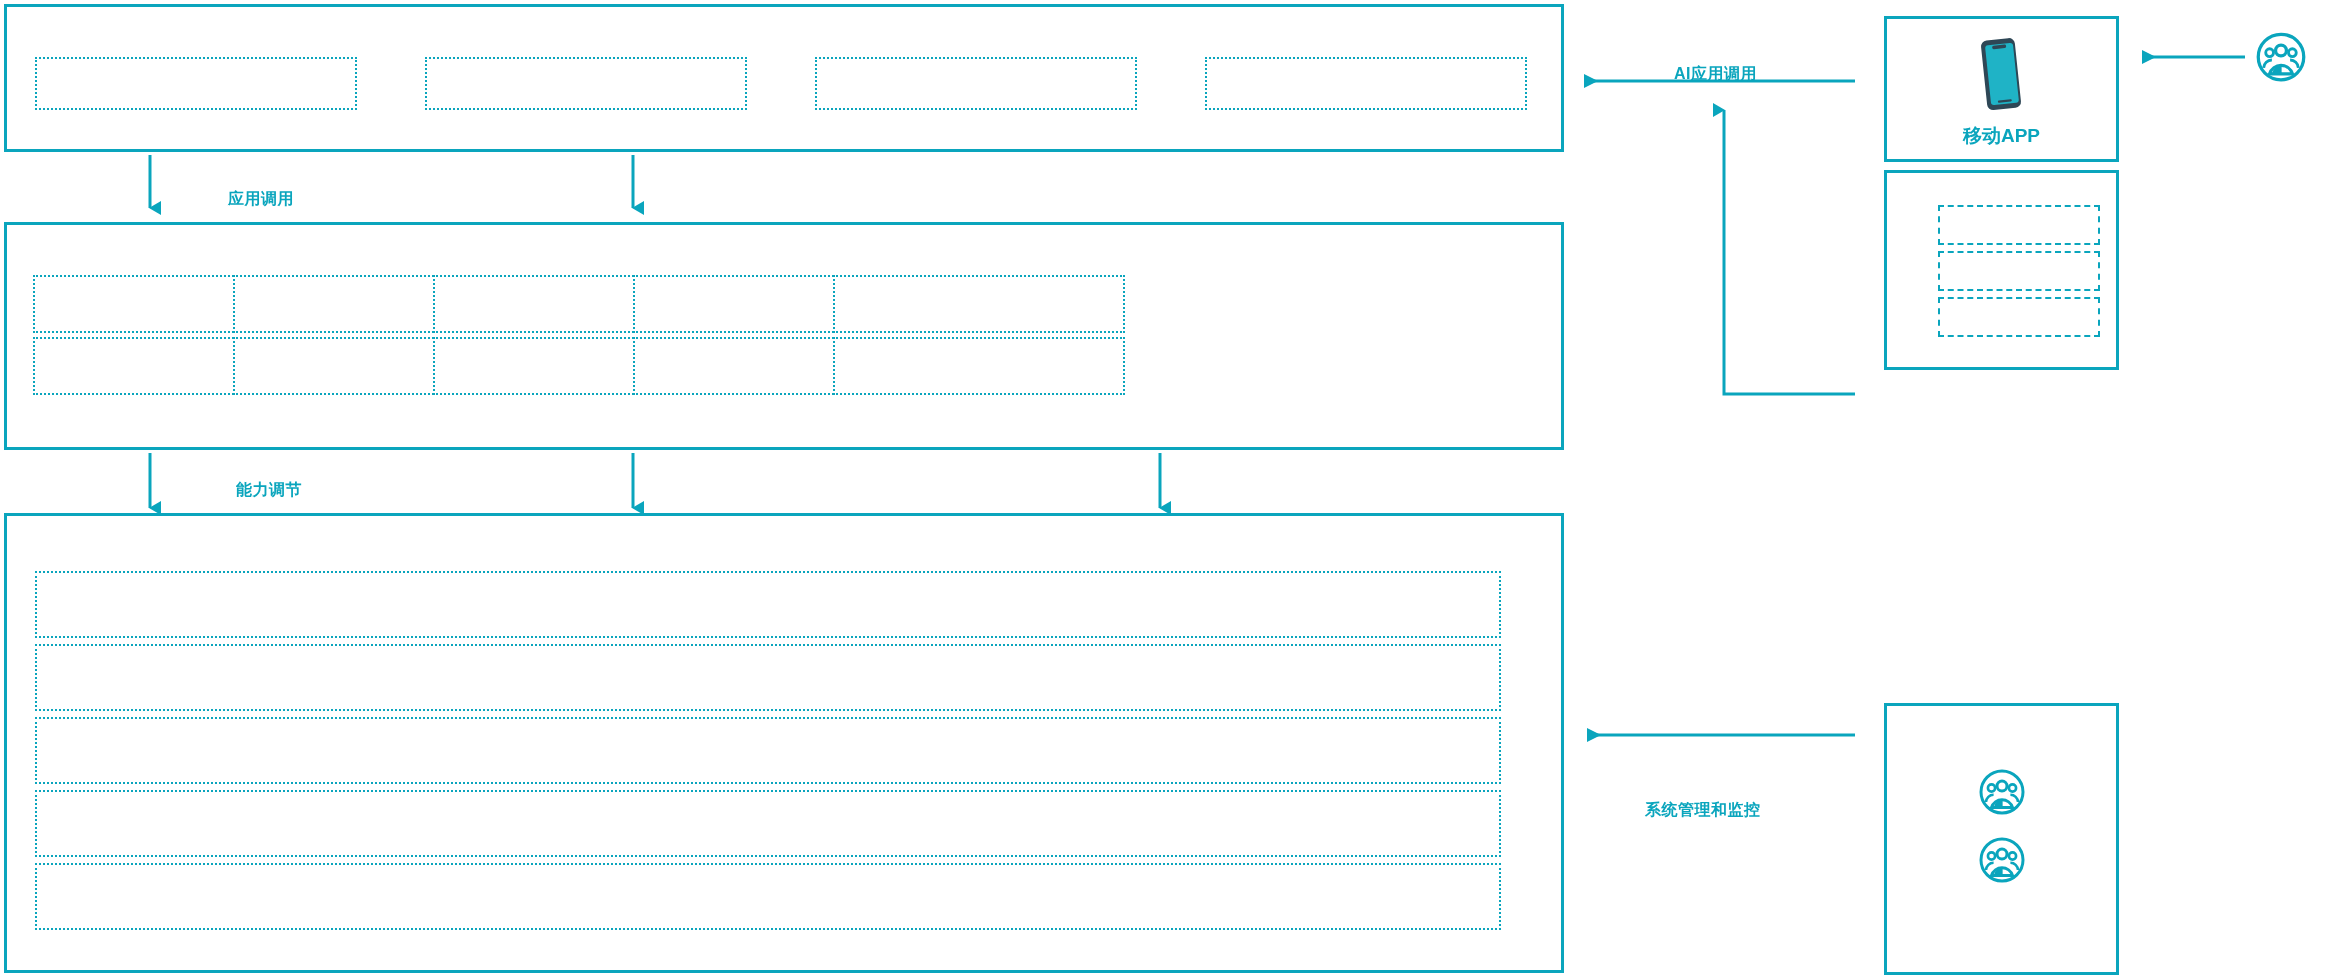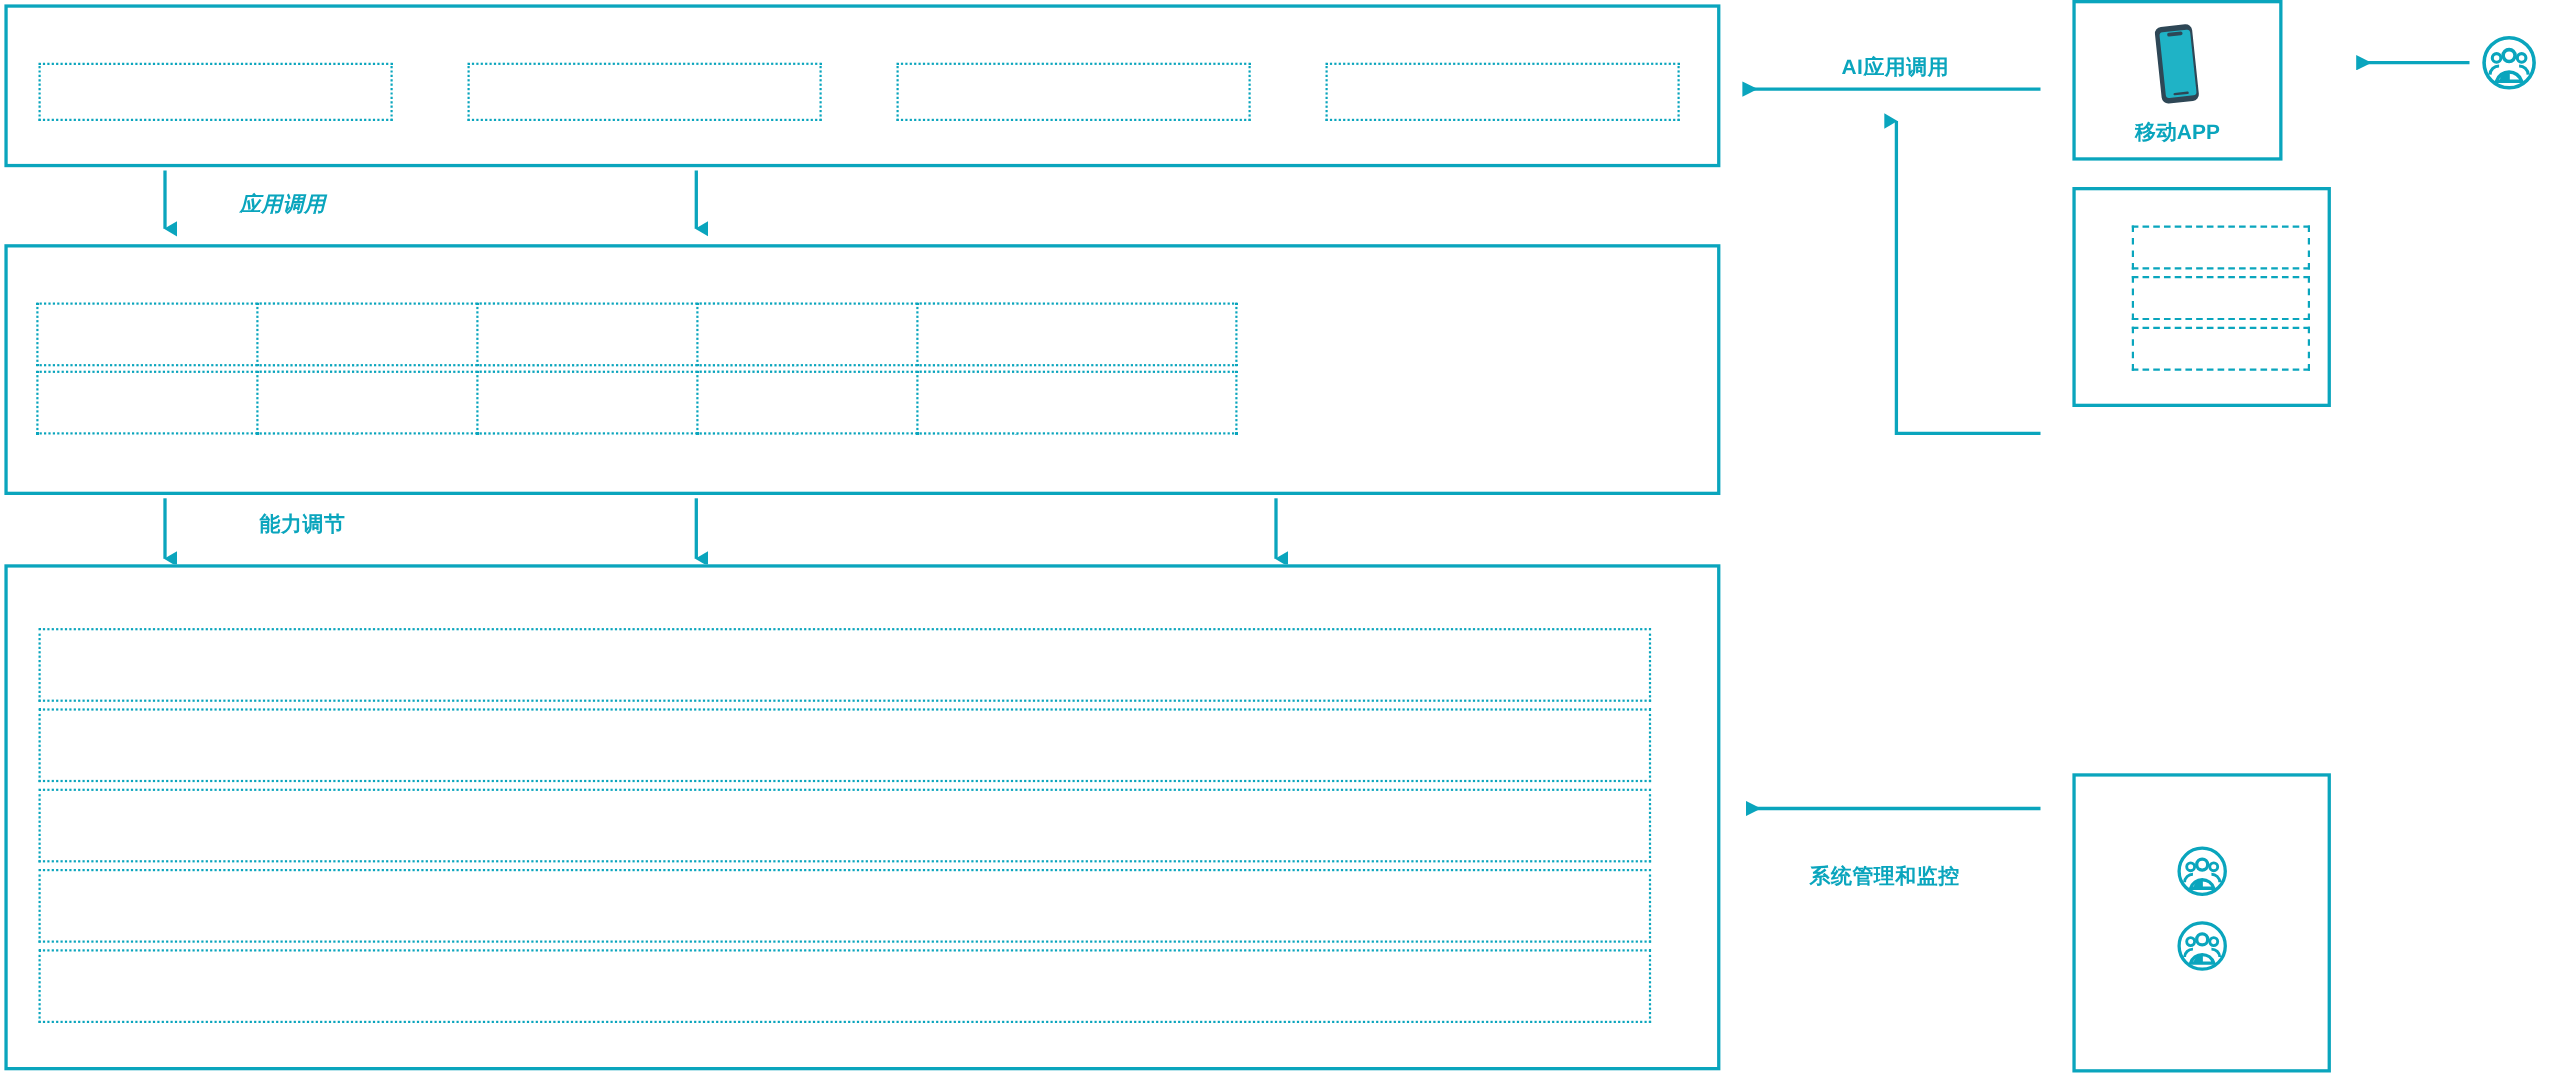--- a/index.html
+++ b/index.html
@@ -39,24 +39,25 @@
 
   
   .side-card {
     border: 3px solid #0aa5bd;
     background: #ffffff;
   }
 
   
   .conn-label {
     color: #0aa5bd;
-    font-size: 19px;
+    font-size: 16px;
     font-weight: bold;
     white-space: nowrap;
     letter-spacing: .5px;
+    margin-top: 16px;
   }
 
   
   .card-caption {
     color: #0aa5bd;
     font-size: 19px;
     font-weight: bold;
     text-align: center;
     width: 100%;
     white-space: nowrap;
@@ -124,21 +125,21 @@
       <span></span>
     </div>
     <div class="abs dot-box" style="left:808px; top:50px; width:322px; height:53px;">
       <span></span>
     </div>
     <div class="abs dot-box" style="left:1198px; top:50px; width:322px; height:53px;">
       <span></span>
     </div>
   </div>
 
-  <div class="abs conn-label" style="left:218px; top:173px;font-style:italic;">应用调用</div>
+  <div class="abs conn-label" style="left:228px; top:173px;">应用调用</div>
 
   <div class="abs layer-panel" style="left:4px; top:222px; width:1560px; height:228px;">
 
     <div class="abs dot-box" style="left:26px; top:50px; width:292px; height:58px;">
       <span></span>
     </div>
     <div class="abs dot-box" style="left:26px; top:112px; width:292px; height:58px;">
       <span></span>
     </div>
 
@@ -188,21 +189,21 @@
     </div>
     <div class="abs dot-box" style="left:28px; top:347px; width:1466px; height:67px;">
       <span></span>
     </div>
   </div>
 
   <div class="abs conn-label" style="left:1674px; top:48px;">AI应用调用</div>
 
   <div class="abs conn-label" style="left:1645px; top:784px;">系统管理和监控</div>
 
-  <div class="abs side-card" style="left:1884px; top:0; width:191px; height:146px;padding-left:44px;">
+  <div class="abs side-card" style="left:1884px; top:16px; width:235px; height:146px;padding-left:44px;">
     <div class="abs" style="left:50%; top:16px; transform:translateX(-50%); width:60px; height:78px;">
       <svg class="icon-wrap" viewBox="0 0 60 78" width="60" height="78" xmlns="http://www.w3.org/2000/svg">
         <g transform="rotate(-6 30 39)">
           <rect x="12" y="4" width="34" height="70" rx="6" ry="6" fill="#2e4756"></rect>
           <rect x="16" y="9" width="28" height="60" rx="3" ry="3" fill="#1fb3c6"></rect>
           <rect x="23" y="10" width="14" height="3.5" rx="1.6" ry="1.6" fill="#2e4756"></rect>
           <rect x="23" y="65" width="14" height="2.2" rx="1.1" ry="1.1" fill="#2e4756"></rect>
         </g>
       </svg>
     </div>

